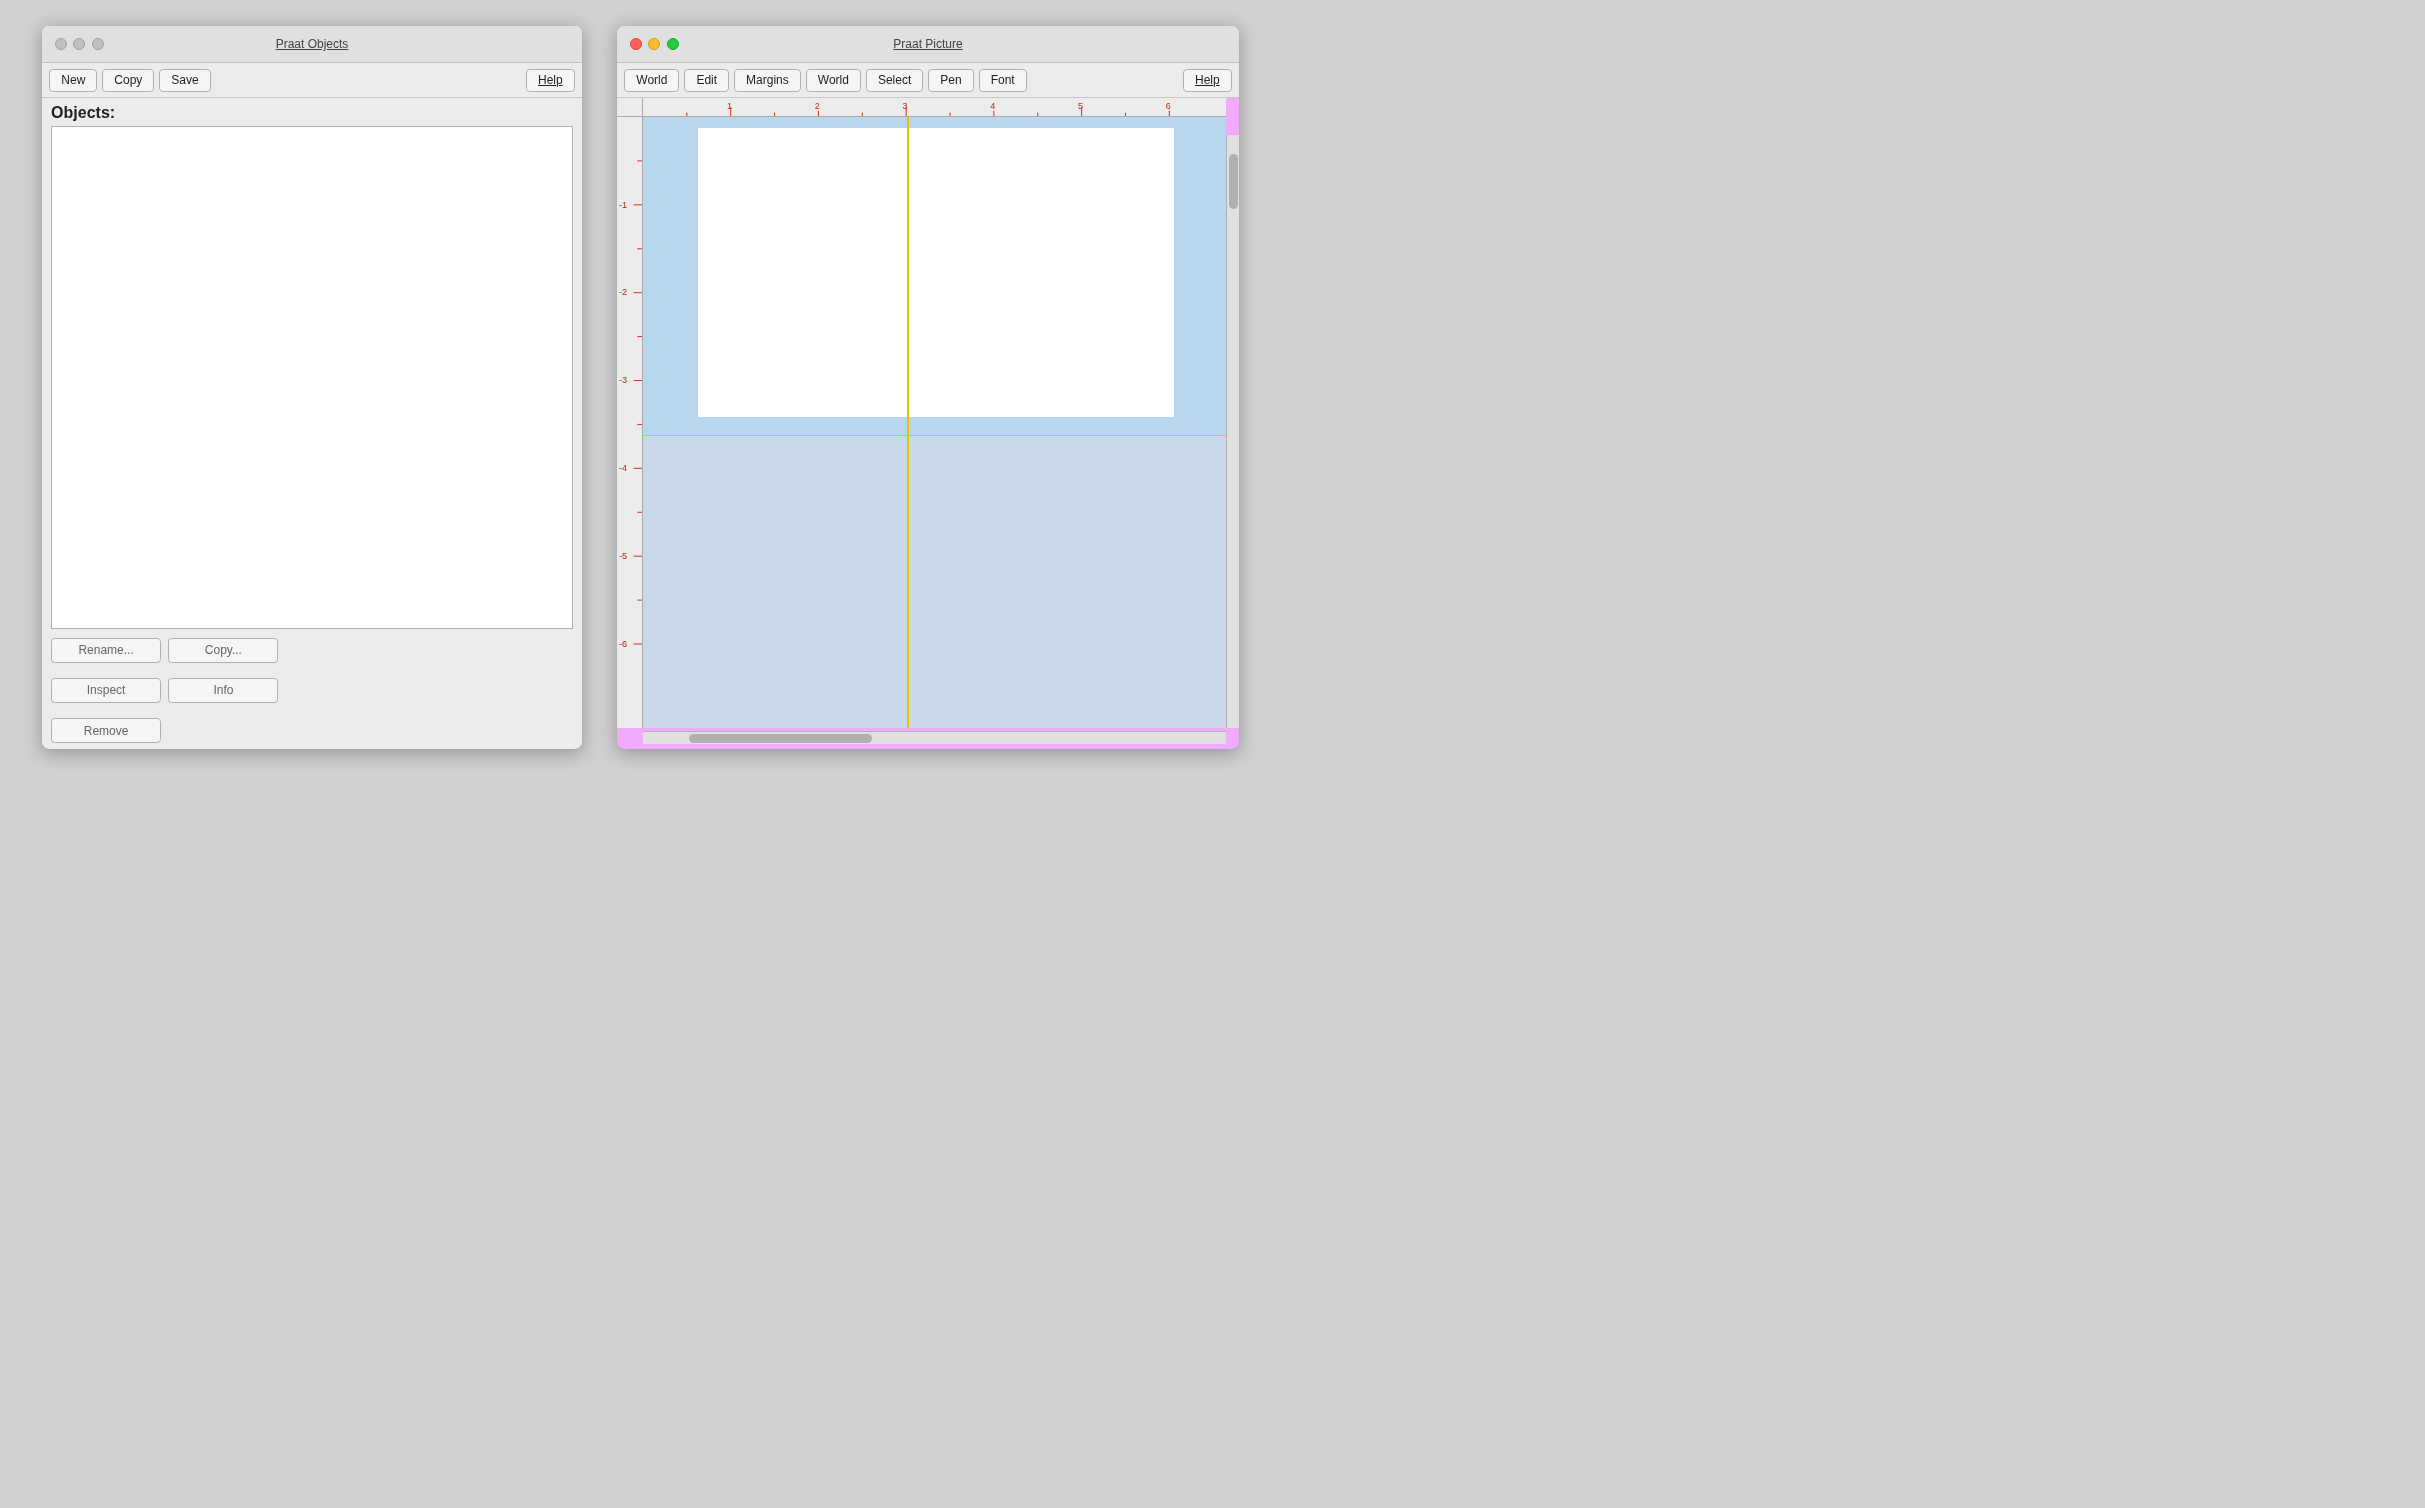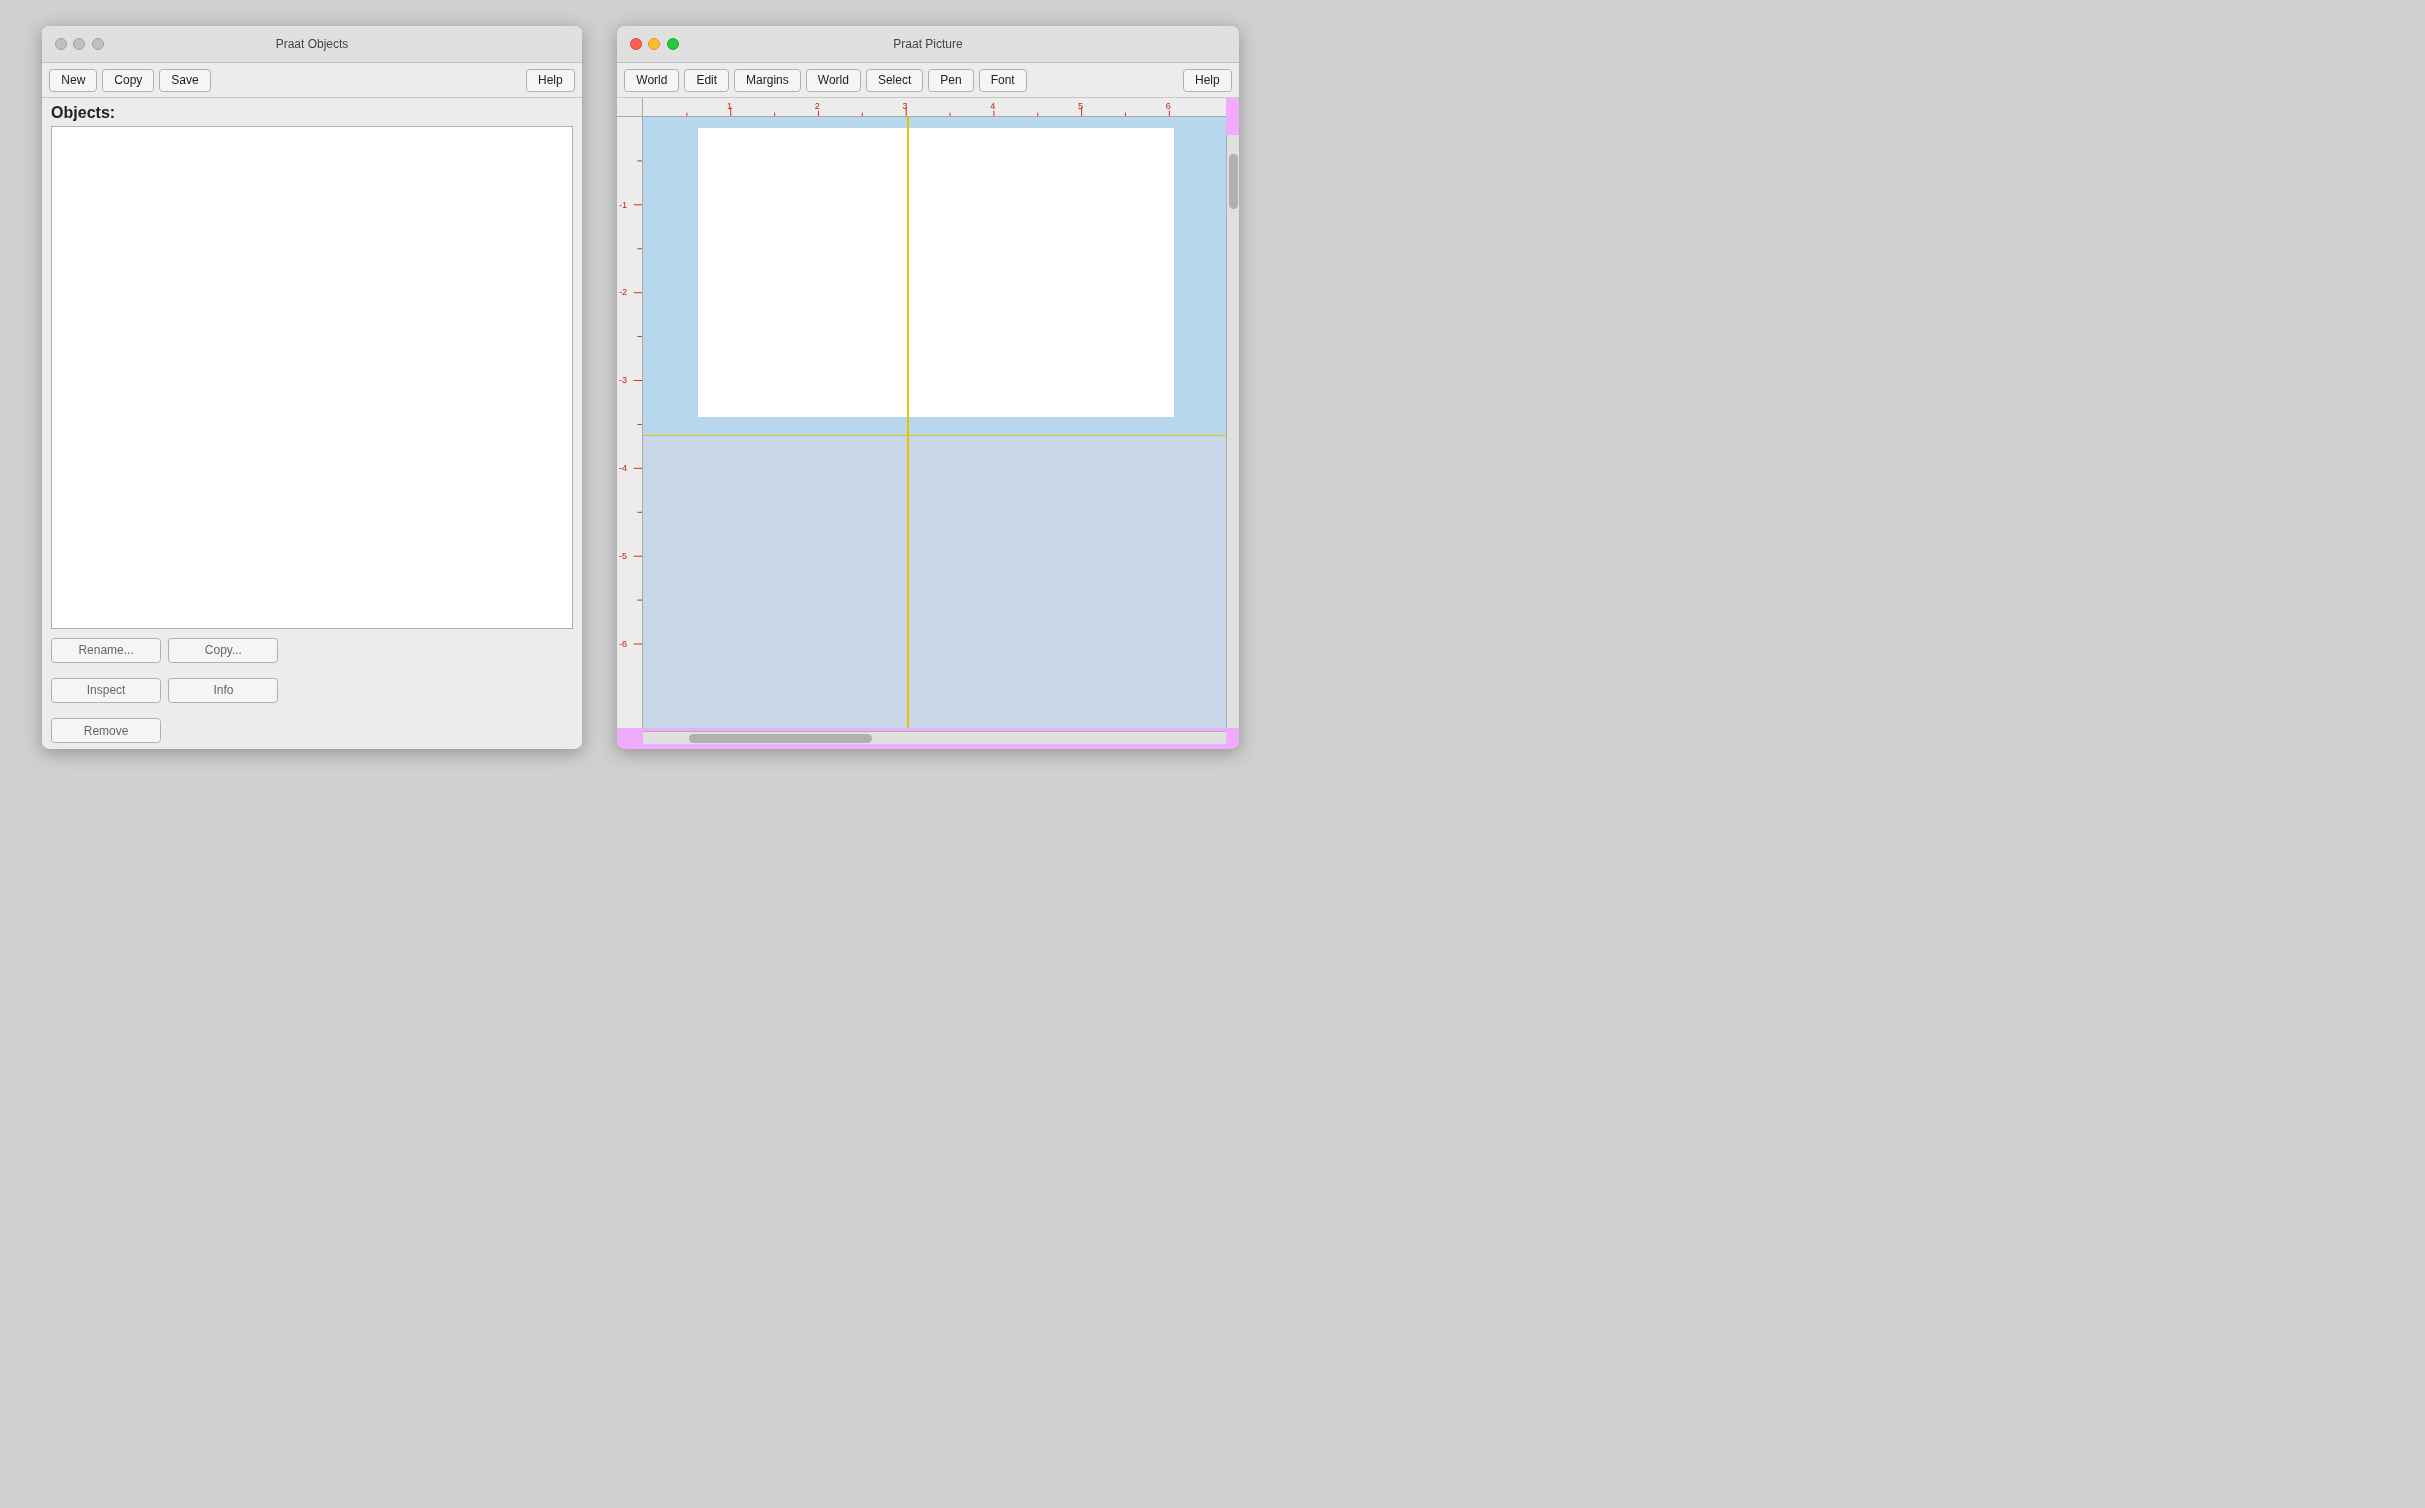--- a/index.html
+++ b/index.html
@@ -52,20 +52,21 @@
 
     .tl-close { background: #ff5f57; border: 0.9px solid #e0443e; }
     .tl-minimize { background: #febc2e; border: 0.9px solid #d4a017; }
     .tl-maximize { background: #28c840; border: 0.9px solid #1aab29; }
     .tl-inactive { background: #c0c0c0; border: 0.9px solid #a0a0a0; }
 
     .window-title {
       font-size: 12px;
       color: #444;
       font-weight: 400;
+      text-decoration: underline;
     }
 
     .toolbar {
       display: flex;
       align-items: flex-start;
       padding: 5.5px 7.3px;
       gap: 5px;
       background: #ececec;
       border-bottom: 0.9px solid #c8c8c8;
     }
@@ -83,20 +84,21 @@
     .toolbar-spacer { flex: 1; }
 
     .help-btn {
       background: #f5f5f5;
       border: 0.9px solid #b0b0b0;
       border-radius: 3.7px;
       padding: 3.7px 11px;
       font-size: 12px;
       cursor: pointer;
       color: #222;
+      text-decoration: underline;
     }
 
     .objects-label {
       padding: 5.5px 9.1px 3.7px 9.1px;
       font-size: 16px;
       font-weight: 600;
       color: #222;
     }
 
     .objects-list {

